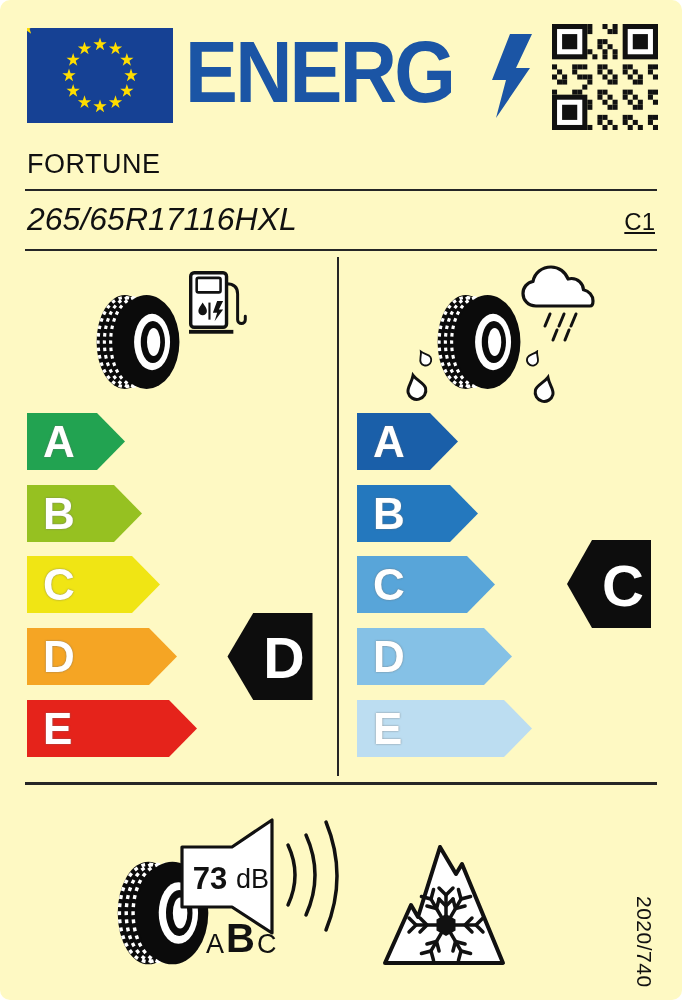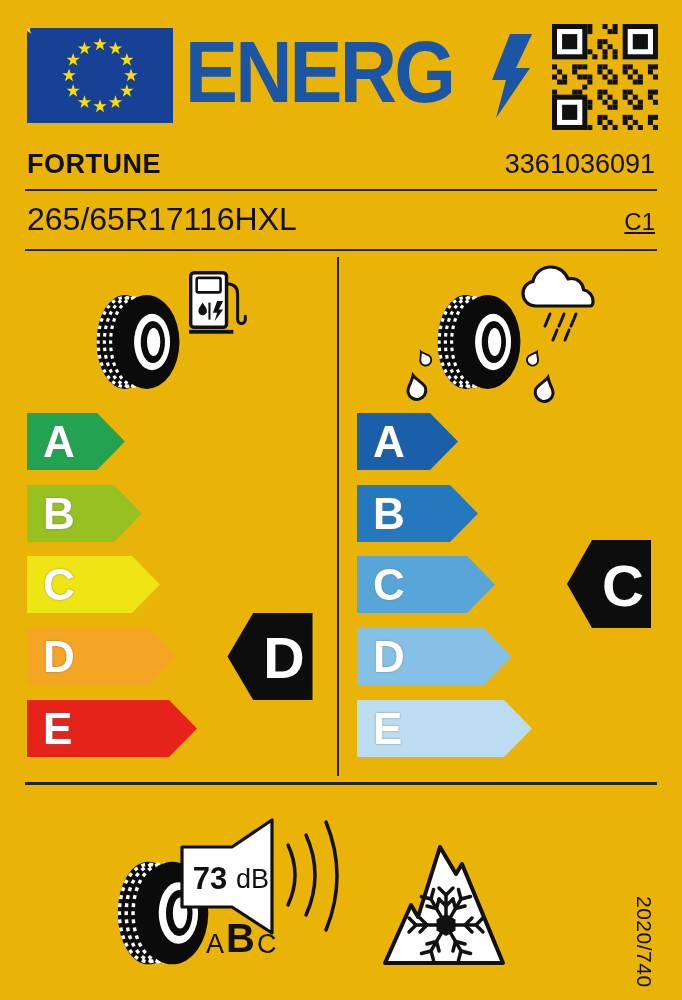--- a/index.html
+++ b/index.html
@@ -1,29 +1,29 @@
 <!DOCTYPE html>
 <html><head>
 <meta charset="utf-8">
 <style>
   html,body{margin:0;padding:0;background:#fff;}
-  .page{position:relative;width:682px;height:1000px;background:#eab308;overflow:hidden;
-        font-family:"Liberation Sans",sans-serif;color:#111;}
+  .page{position:relative;width:682px;height:1000px;background:#fef9c3;overflow:hidden;
+        font-family:"Liberation Sans",sans-serif;color:#111;border-radius:10px;}
   .abs{position:absolute;}
   
   .wordmark{position:absolute;left:185px;top:24px;font-size:88px;font-weight:bold;
             letter-spacing:-3px;transform:scaleX(.9);transform-origin:left top;line-height:96px;}
   
   .hrule{position:absolute;left:25px;width:632px;height:2px;background:#262626;}
   .vrule{position:absolute;background:#262626;}
   
   .row{position:absolute;left:27px;right:27px;display:flex;justify-content:space-between;}
-  .brand{font-size:27px;font-weight:bold;letter-spacing:.5px;}
+  .brand{font-size:27px;font-weight:normal;letter-spacing:.5px;}
   .artnum{font-size:27px;}
-  .sizetxt{font-size:32px;}
+  .sizetxt{font-size:32px;font-style:italic;}
   .classtxt{font-size:24px;align-self:flex-end;padding-bottom:2px;text-decoration:underline;}
   
   .arrow{position:absolute;height:57px;box-sizing:border-box;display:flex;align-items:center;
          padding-left:16px;font-weight:bold;font-size:44px;color:#fff;
          text-shadow:0 0 2px rgba(110,110,110,.85);
          clip-path:polygon(0 0,calc(100% - 28px) 0,100% 50%,calc(100% - 28px) 100%,0 100%);}
   .ind{position:absolute;}
   .ind svg text{font-family:"Liberation Sans",sans-serif;}
   
   .abc{position:absolute;left:206px;top:918px;display:inline-flex;align-items:flex-end;
@@ -190,21 +190,20 @@
           <rect x="48" y="80" width="4" height="4"></rect>
           <rect x="60" y="80" width="4" height="4"></rect>
           <rect x="68" y="80" width="4" height="4"></rect>
           <rect x="80" y="80" width="4" height="4"></rect>
         </g>
     </g>
   </svg>
 
   <div class="row" style="top:149px">
     <span class="brand">FORTUNE</span>
-    <span class="artnum">3361036091</span>
   </div>
   <div class="hrule" style="top:189px"></div>
 
   <div class="row" style="top:201px">
     <span class="sizetxt">265/65R17116HXL</span>
     <span class="classtxt">C1</span>
   </div>
   <div class="hrule" style="top:249px"></div>
 
   <div class="vrule" style="left:337px;top:257px;width:2px;height:519px"></div>

